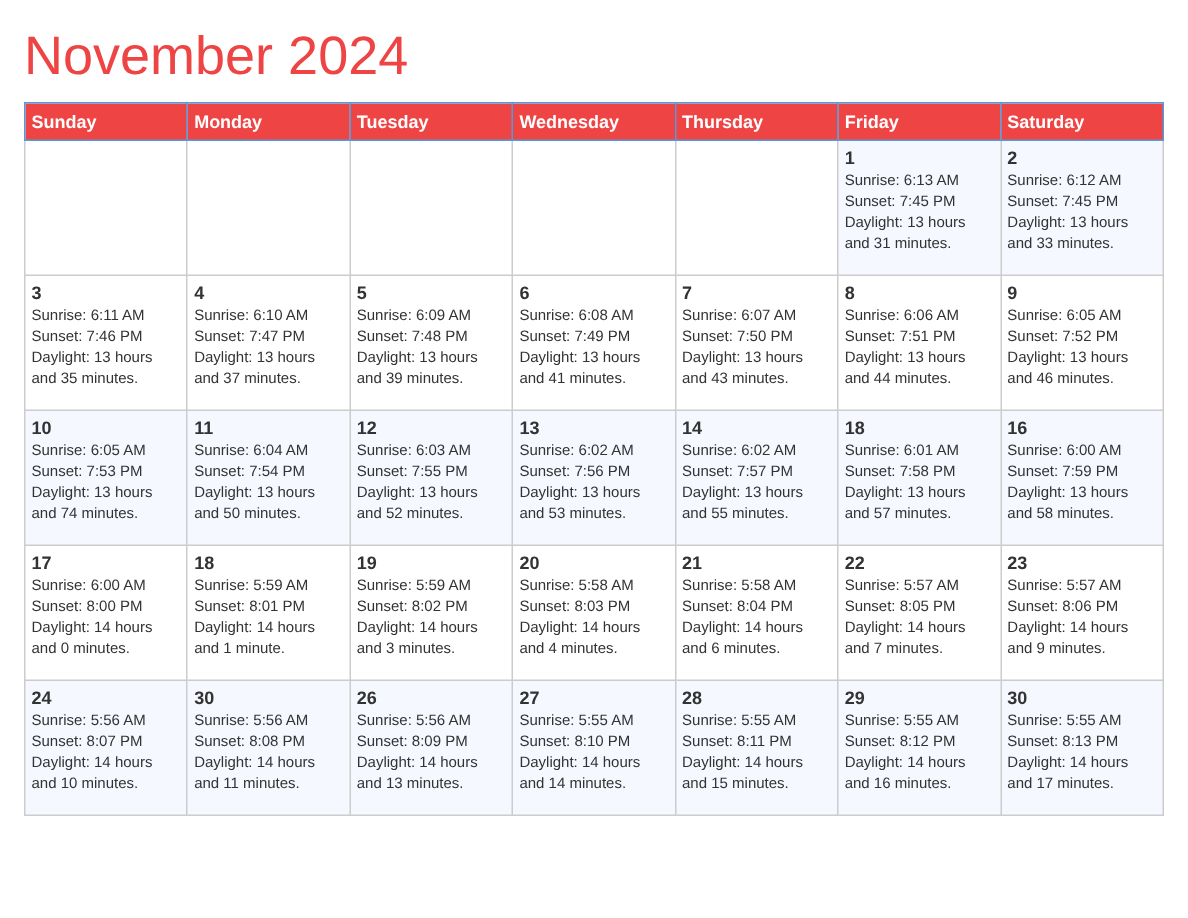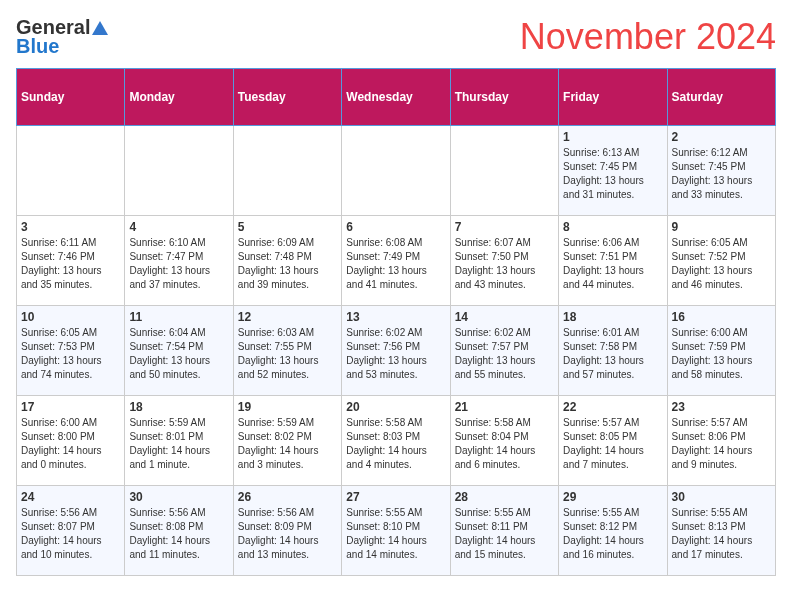--- a/index.html
+++ b/index.html
@@ -40,25 +40,25 @@
     .location {
       font-size: 14px;
       color: #555;
     }
     table {
       width: 100%;
       border-collapse: collapse;
       table-layout: fixed;
     }
     thead tr th {
-      background: #be185d;
+      background: #ef4444;
       color: #fff;
       font-size: 12px;
       font-weight: bold;
-      padding: 21px 4px;
+      padding: 5px 4px;
       text-align: left;
       border: 1px solid #5599dd;
     }
     tbody tr td {
       border: 1px solid #ccc;
       vertical-align: top;
       padding: 4px;
       font-size: 10px;
       color: #333;
       height: 90px;
@@ -79,27 +79,20 @@
       color: #333;
     }
     .empty-cell {
       background: #fff !important;
     }
   </style>
 </head>
 <body>
 
 <div class="header">
-  <div class="logo">
-    <div class="logo-text">
-      <span class="logo-general">General</span>
-      <span style="display:inline-block;width:0;height:0;border-left:8px solid transparent;border-right:8px solid transparent;border-bottom:14px solid #3377cc;margin:0 2px;vertical-align:middle;"></span>
-    </div>
-    <div style="font-size:20px;font-weight:bold;color:#2277cc;margin-top:-4px;">Blue</div>
-  </div>
   <div class="title-area">
     <div class="month-title">November 2024</div>
   </div>
 </div>
 
 <table>
   <thead>
     <tr>
     <th>Sunday</th>
         <th>Monday</th>

